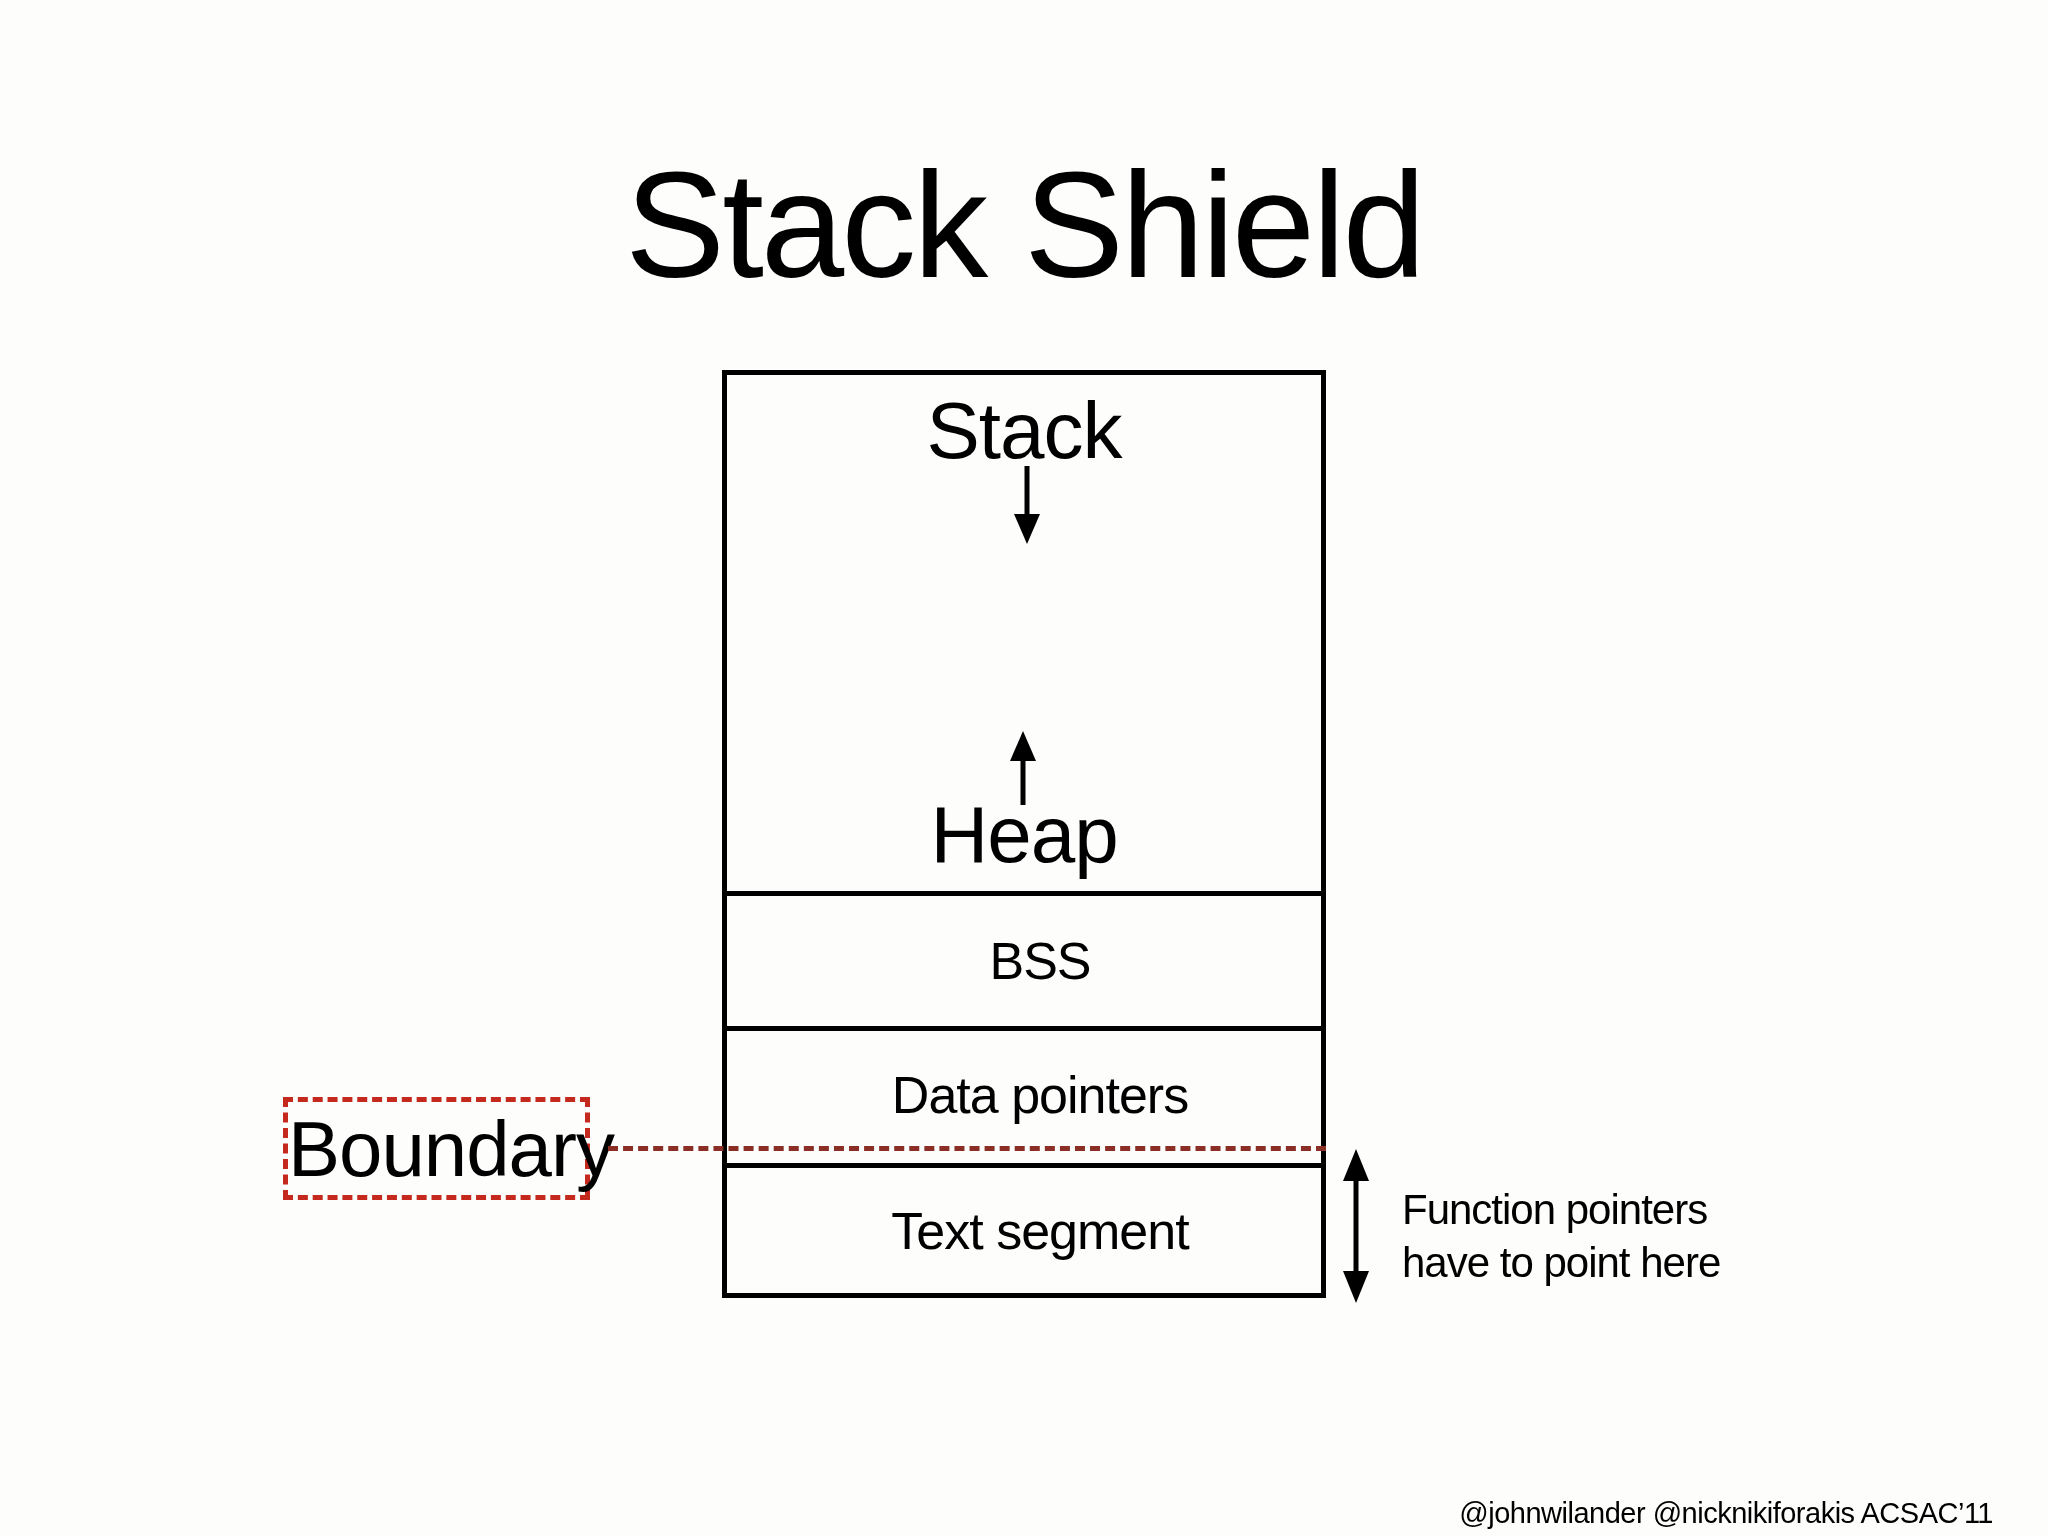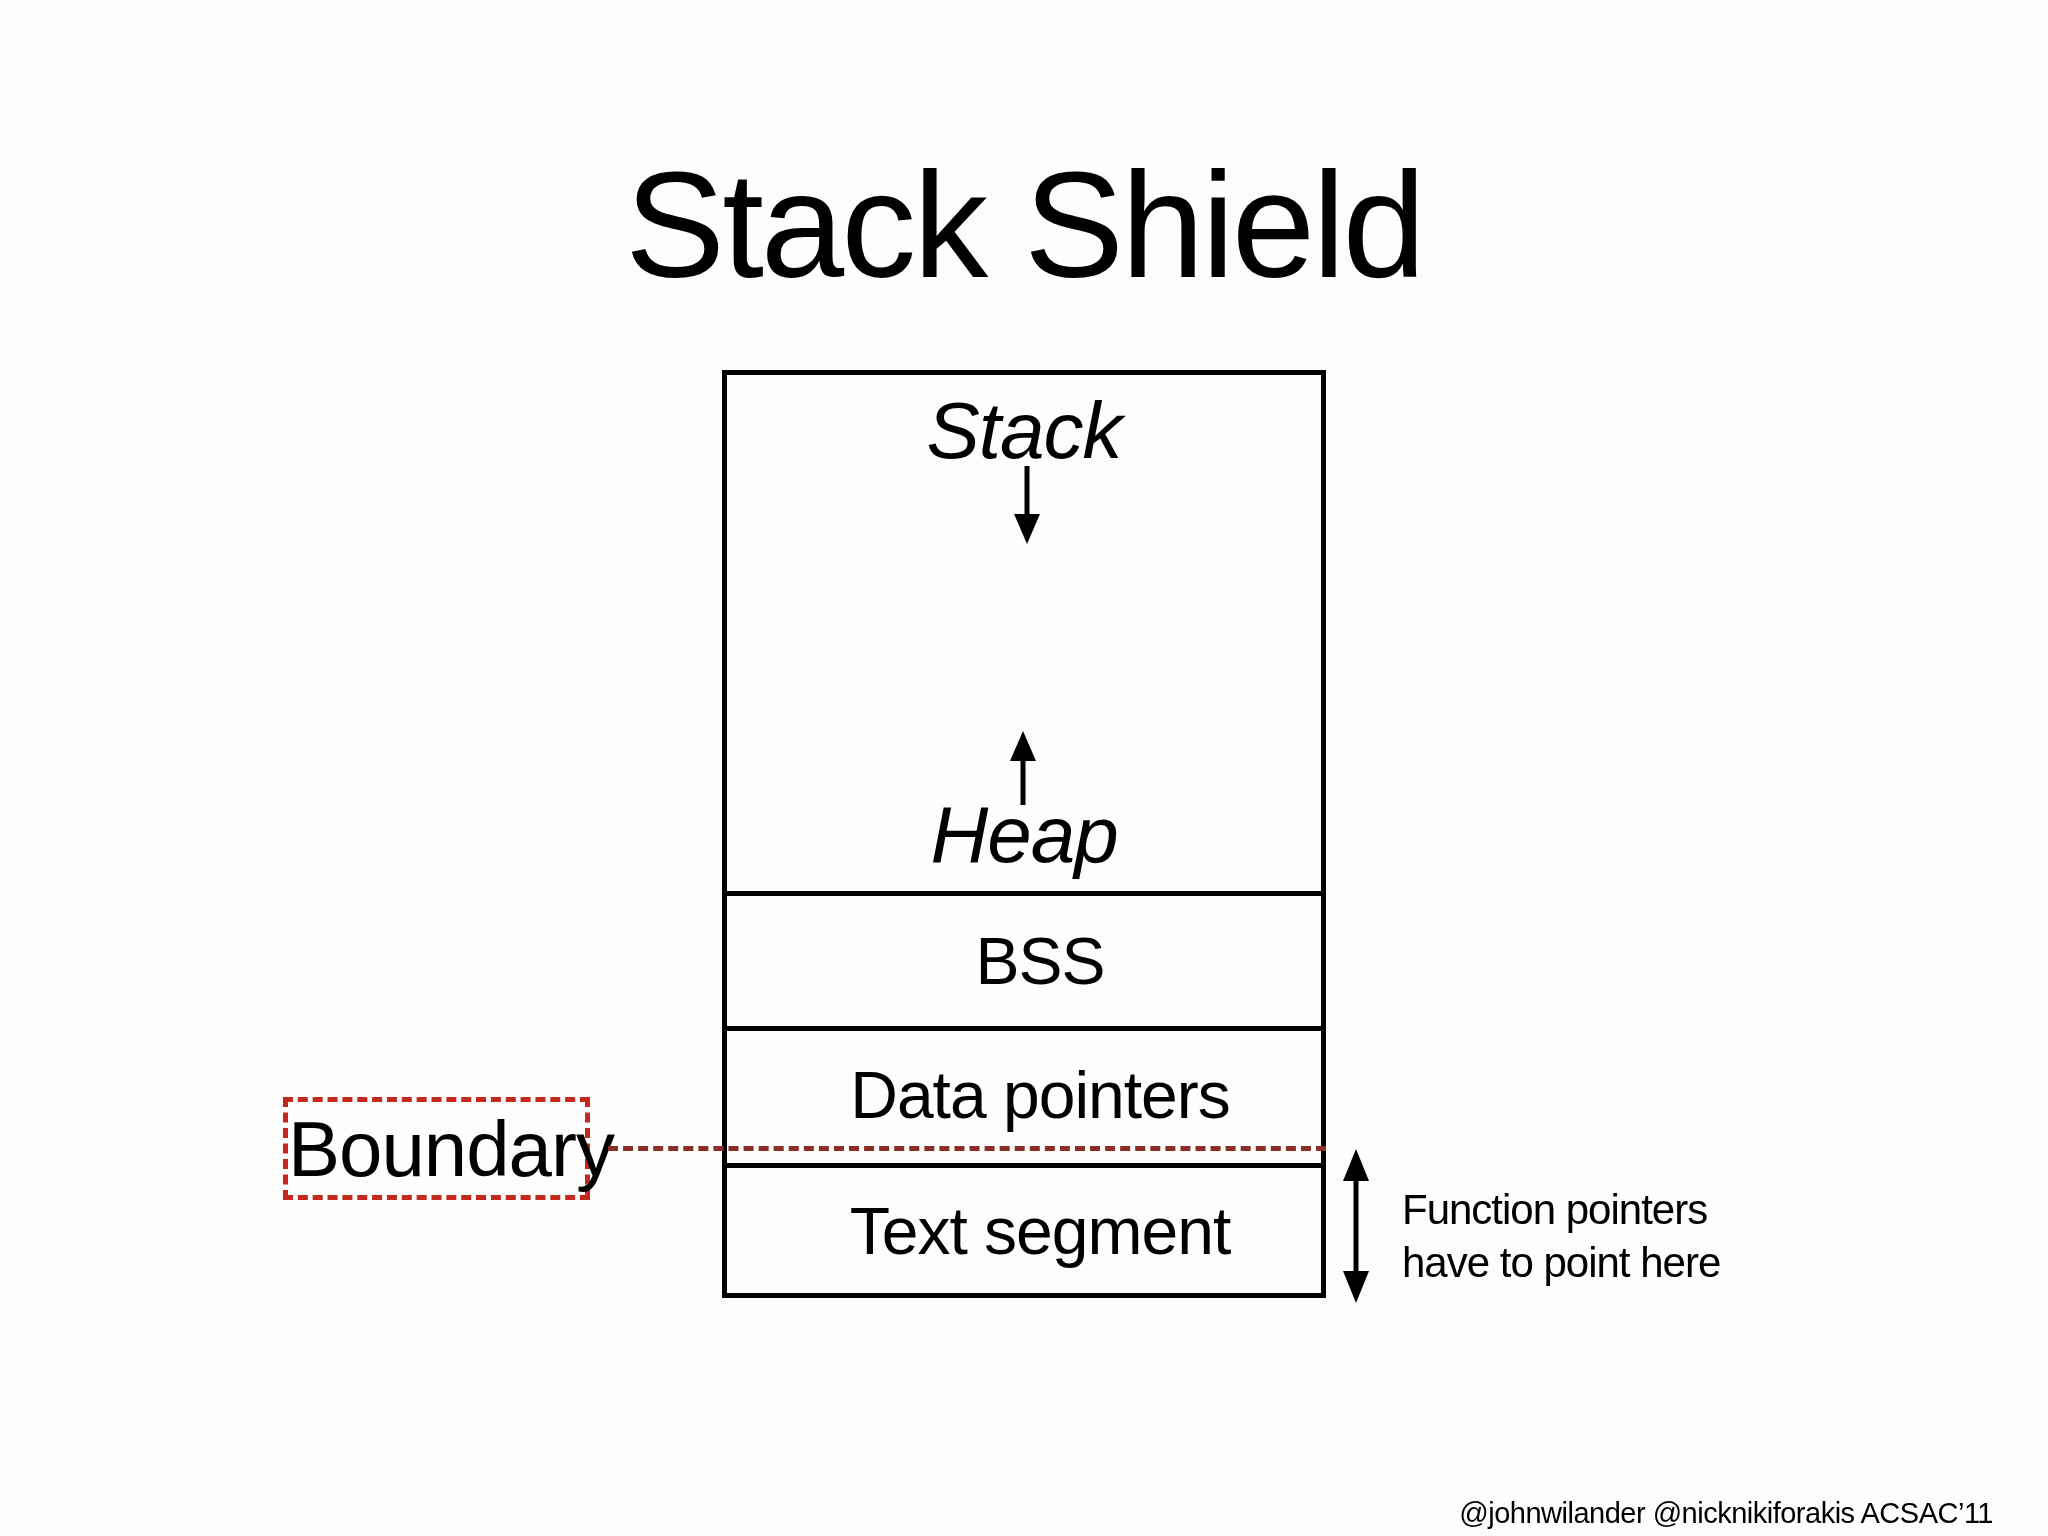--- a/index.html
+++ b/index.html
@@ -27,30 +27,29 @@
     width:604px;height:928px;
     border:5px solid #000;
     box-sizing:border-box;
   }
   .divider{
     position:absolute;left:0;right:0;height:5px;background:#000;
   }
   .seg-label{
     position:absolute;left:0;right:0;
     display:flex;align-items:center;justify-content:center;
-    font-size:66px;letter-spacing:-1px;line-height:1;
+    font-size:52px;letter-spacing:-1px;line-height:1;
     white-space:nowrap;
     padding-left:32px;
   }
   .free-label{
     position:absolute;left:0;width:100%;
     text-align:center;
     font-size:80px;letter-spacing:-1px;line-height:1;
     white-space:nowrap;
-    font-style:italic;
   }
   .arrow{position:absolute;}
   
   .boundary-box{
     position:absolute;
     left:283px;top:1097px;
     width:307px;height:103px;
     box-sizing:border-box;
     border:5px dashed var(--boundary-box-red,#c5281c);
     display:flex;align-items:center;

